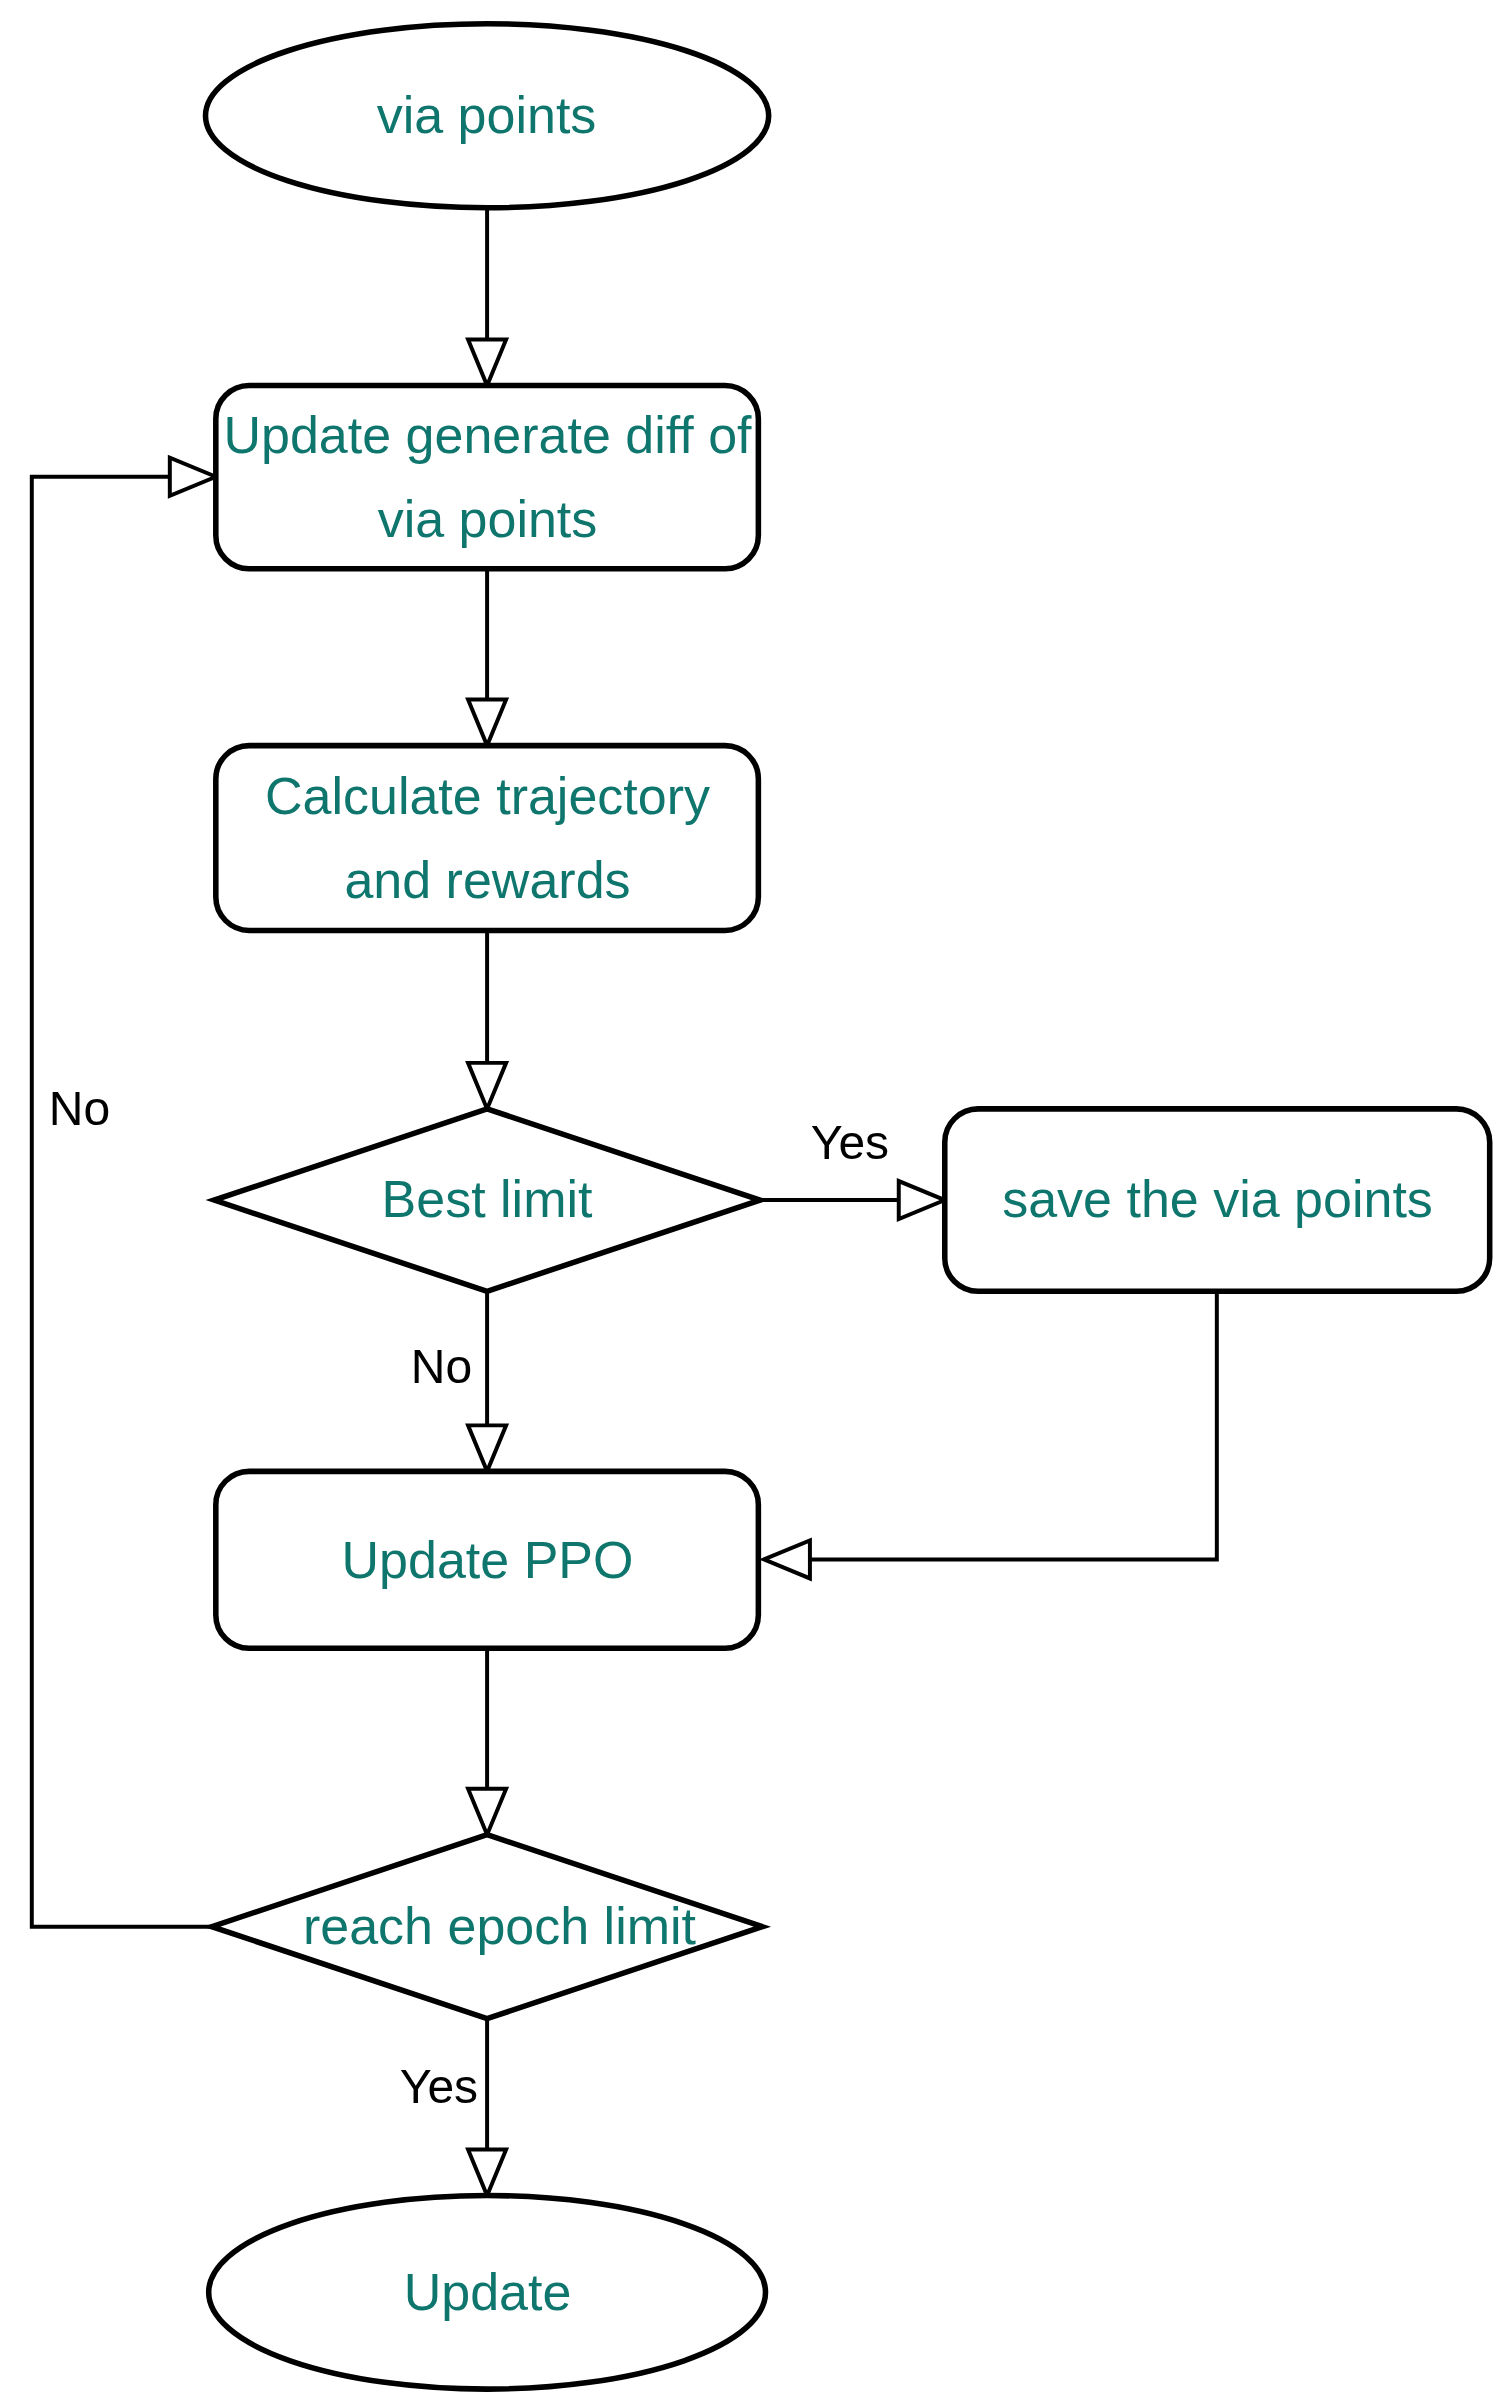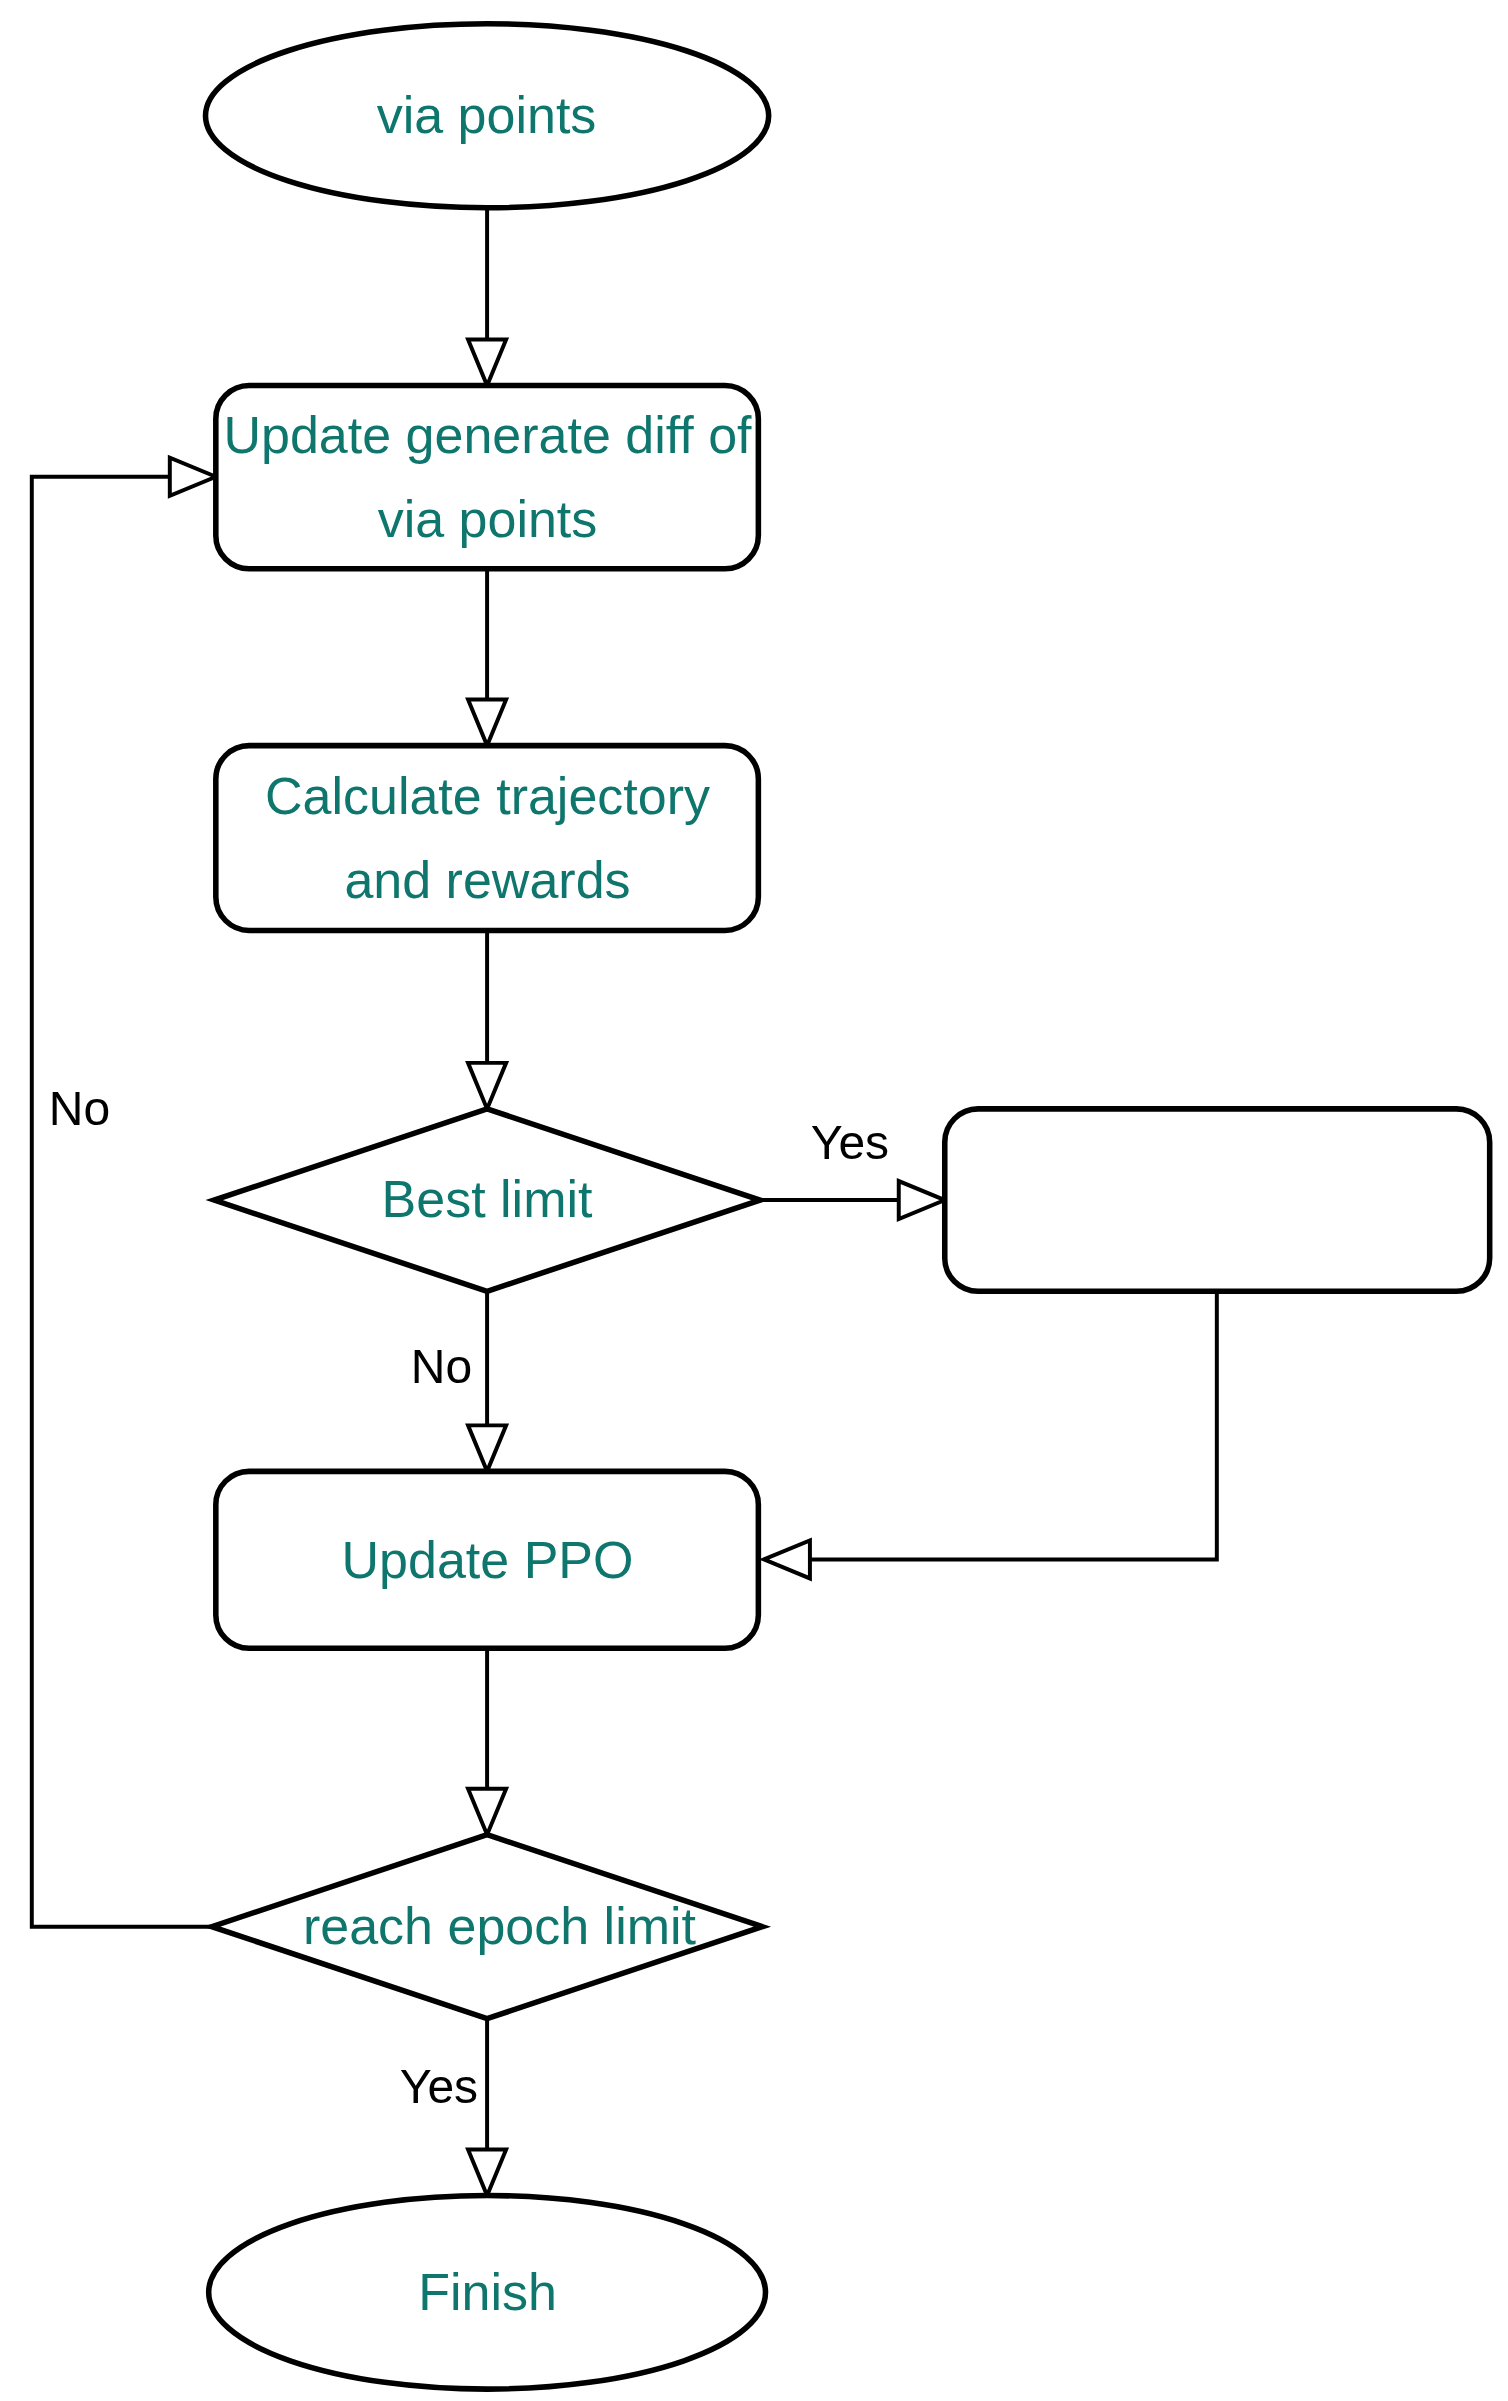--- a/index.html
+++ b/index.html
@@ -84,26 +84,27 @@
   <div class="node-label" style="left:205px; top:24px; width:563px; height:184px;">via points</div>
 
   <div class="node-label" style="left:216px; top:386px; width:543px; height:183px;">Update generate diff of
 via points</div>
 
   <div class="node-label" style="left:216px; top:746px; width:543px; height:185px;">Calculate trajectory
 and rewards</div>
 
   <div class="node-label" style="left:214px; top:1109px; width:546px; height:182px;">Best limit</div>
 
+  <div class="node-label" style="left:945px; top:1109px; width:545px; height:182px;">save the via points</div>
 
   <div class="node-label" style="left:216px; top:1472px; width:543px; height:177px;">Update PPO</div>
 
   <div class="node-label" style="left:224px; top:1835px; width:551px; height:184px;">reach epoch limit</div>
 
-  <div class="node-label" style="left:209px; top:2196px; width:557px; height:194px;">Finish</div>
+  <div class="node-label" style="left:209px; top:2196px; width:557px; height:194px;">Update</div>
 
   <div class="edge-label" style="left:806px; top:1115px;">Yes</div>
 
   <div class="edge-label" style="left:406px; top:1339px;">No</div>
 
   <div class="edge-label" style="left:395px; top:2059px;">Yes</div>
 
   <div class="edge-label" style="left:44px; top:1081px;">No</div>
 
 </div>

